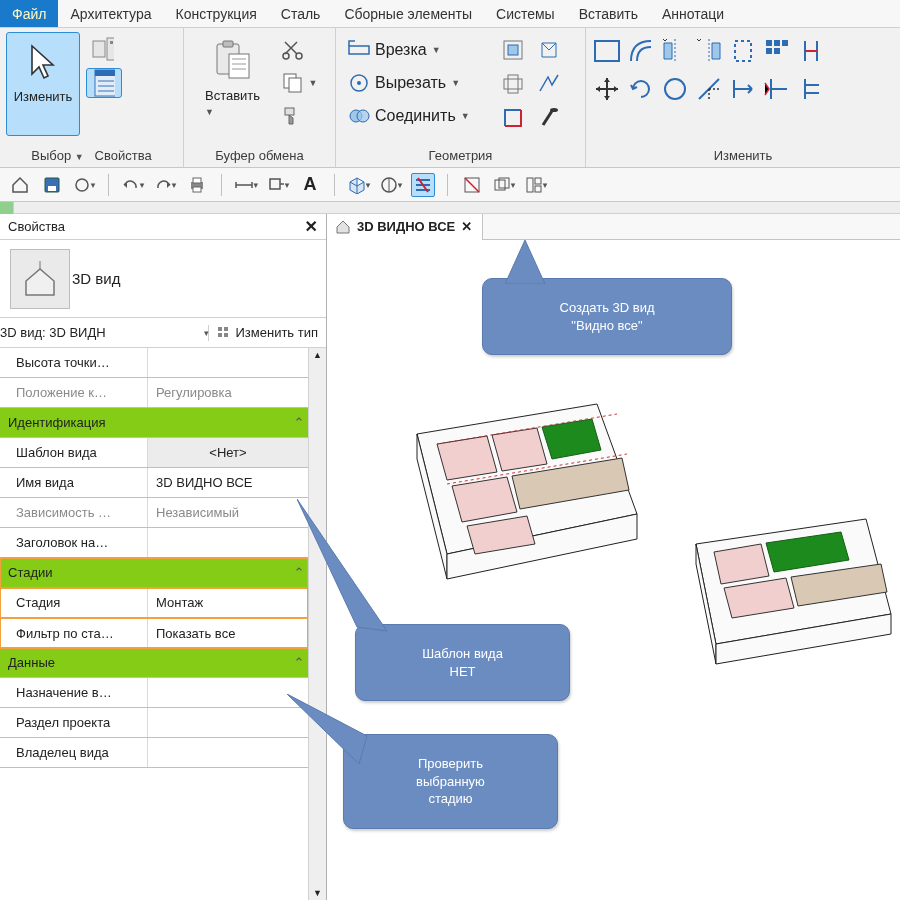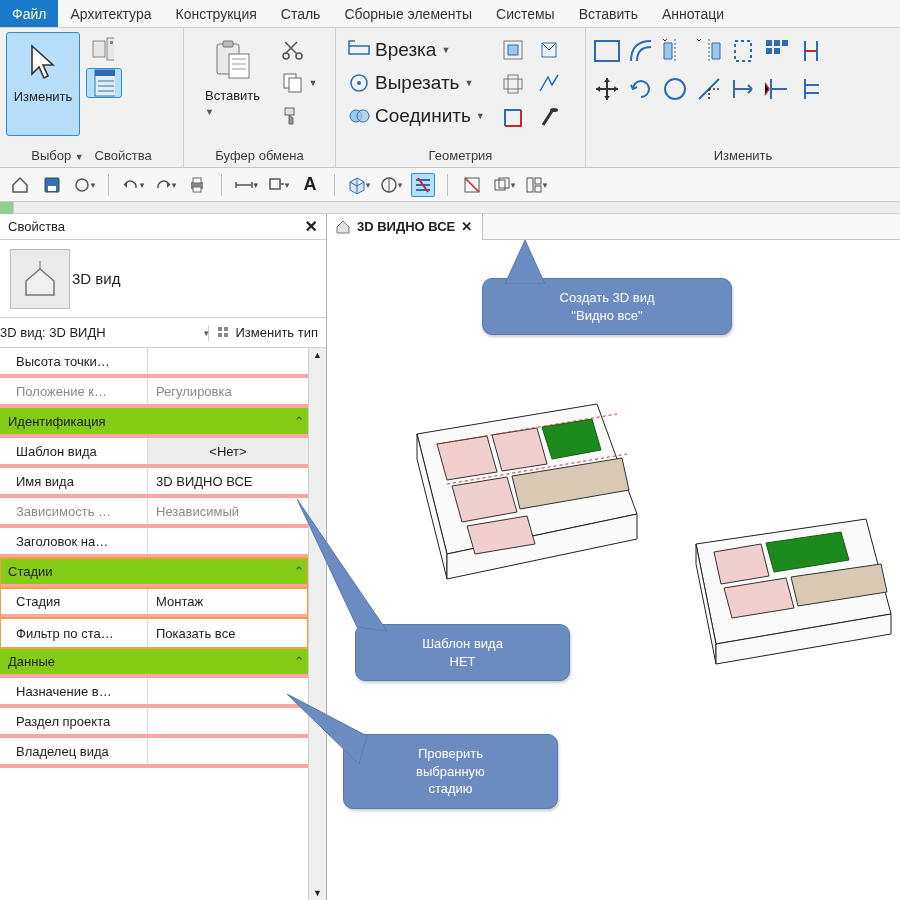--- a/index.html
+++ b/index.html
@@ -13,56 +13,56 @@
   .ribbon-group { display:flex; flex-direction:column; border-right:1px solid #d0d0d0; padding:4px 6px 0 6px; }
   .ribbon-group-body { flex:1; display:flex; align-items:flex-start; gap:6px; }
   .ribbon-group-label { text-align:center; font-size:13px; color:#3b3b3b; padding:3px 0 4px 0; }
   .btn-big { display:flex; flex-direction:column; align-items:center; justify-content:flex-start; height:104px; padding:4px 6px; border-radius:3px; min-width:74px; }
   .btn-big.active { background:#b7defb; border:1px solid #2d8cd6; }
   .btn-big .ico { width:42px; height:42px; display:flex; align-items:center; justify-content:center; margin-top:4px; }
   .btn-big .lbl { margin-top:6px; font-size:13px; }
   .ministack { display:flex; flex-direction:column; gap:3px; padding-top:3px; }
   .minibtn { display:flex; align-items:center; gap:5px; height:30px; padding:2px 6px; }
   .minibtn .ico { width:22px; height:22px; display:flex; align-items:center; justify-content:center; }
-  .minibtn span.t { font-size:19px; }
+  .minibtn span.t { font-size:16px; }
   .tri { font-size:9px; color:#555; }
   .iconbox { width:30px; height:30px; display:flex; align-items:center; justify-content:center; }
   .ribbon .col { display:flex; flex-direction:column; gap:4px; padding-top:3px; }
   
   .qat { height:34px; background:#f7f7f7; border-bottom:1px solid #c8c8c8; display:flex; align-items:center; gap:8px; padding:0 8px; }
   .qat .sep { width:1px; height:22px; background:#c0c0c0; margin:0 4px; }
   .qat .qb { width:24px; height:24px; display:flex; align-items:center; justify-content:center; }
   .qat .qb.active { background:#b7defb; border:1px solid #2d8cd6; border-radius:2px; }
   .thinbar { height:12px; background:#eee; border-bottom:1px solid #d0d0d0; }
   .greenbit { width:14px; height:12px; background:#8fd08f; border-right:1px solid #ccc; }
   
   .body { display:flex; height:686px; }
   .props { width:327px; border-right:1px solid #b0b0b0; display:flex; flex-direction:column; background:#fff; }
   .props-hdr { display:flex; align-items:center; justify-content:space-between; height:26px; padding:0 8px; background:#fff; border-bottom:1px solid #d0d0d0; font-size:15px; }
   .type-sel { display:flex; align-items:center; height:78px; border-bottom:1px solid #d0d0d0; padding:6px 10px; gap:2px; }
   .type-sel .homeico { width:60px; height:60px; background:#eaeaea; border:1px solid #bdbdbd; display:flex; align-items:center; justify-content:center; }
   .type-row { display:flex; align-items:center; height:30px; border-bottom:1px solid #d0d0d0; }
   .type-row .combo { flex:1; display:flex; align-items:center; padding:0 0; border-right:1px solid #d0d0d0; font-size:14px; }
   .type-row .editbtn { display:flex; align-items:center; gap:4px; padding:0 8px; font-size:14px; }
   .grid { flex:1; overflow:hidden; font-size:14px; position:relative; }
-  .grow { display:flex; border-bottom:4px solid #fca5a5; height:30px; align-items:stretch; }
+  .grow { display:flex; border-bottom:1px solid #fca5a5; height:30px; align-items:stretch; }
   .grow.section { background:#84cc16; }
   .grow.section.highlight { outline:2px solid #f2a13c; outline-offset:-1px; }
   .gcell-l { width:148px; padding:4px 8px; border-right:1px solid #d9d9d9; white-space:nowrap; overflow:hidden; text-overflow:ellipsis; display:flex; align-items:center; }
   .gcell-r { flex:1; padding:4px 8px; display:flex; align-items:center; white-space:nowrap; overflow:hidden; text-overflow:ellipsis; }
   .gcell-l.in { padding-left:16px; }
   .grow .chev { width:18px; display:flex; align-items:center; justify-content:center; color:#555; }
   .scroll-col { width:18px; background:#efefef; border-left:1px solid #d0d0d0; display:flex; flex-direction:column; align-items:center; justify-content:space-between; padding:2px 0; }
   .muted { color:#8a8a8a; }
   .centered { justify-content:center; }
   
   .canvas { flex:1; position:relative; background:#fff; }
   .tabbar { height:26px; display:flex; align-items:center; border-bottom:1px solid #c4c4c4; background:#f8f8f8; }
   .tab { display:flex; align-items:center; gap:6px; height:26px; padding:0 10px 0 8px; border-right:1px solid #c4c4c4; background:#fff; font-weight:600; font-size:14px; }
-  .callout { position:absolute; background:#6a8cc0; color:#fff; text-align:center; border-radius:10px; padding:10px 18px; font-size:20px; line-height:1.35; border:1px solid #5a7ab0; box-shadow:1px 2px 3px rgba(0,0,0,.2); }
+  .callout { position:absolute; background:#6a8cc0; color:#fff; text-align:center; border-radius:10px; padding:20px 18px; font-size:20px; line-height:1.35; border:1px solid #5a7ab0; box-shadow:1px 2px 3px rgba(0,0,0,.2); }
   .floorplan { position:absolute; }
   .floorplan .box { fill:#fafafa; stroke:#222; }
   .floorplan .room { fill:#f2cfcf; stroke:#333; }
   .floorplan .green { fill:#1c8a1c; stroke:#155f15; }
   .floorplan .hall { fill:#d8c8b4; stroke:#333; }
   svg { display:block; }
 </style>
 </head>
 <body>
 

